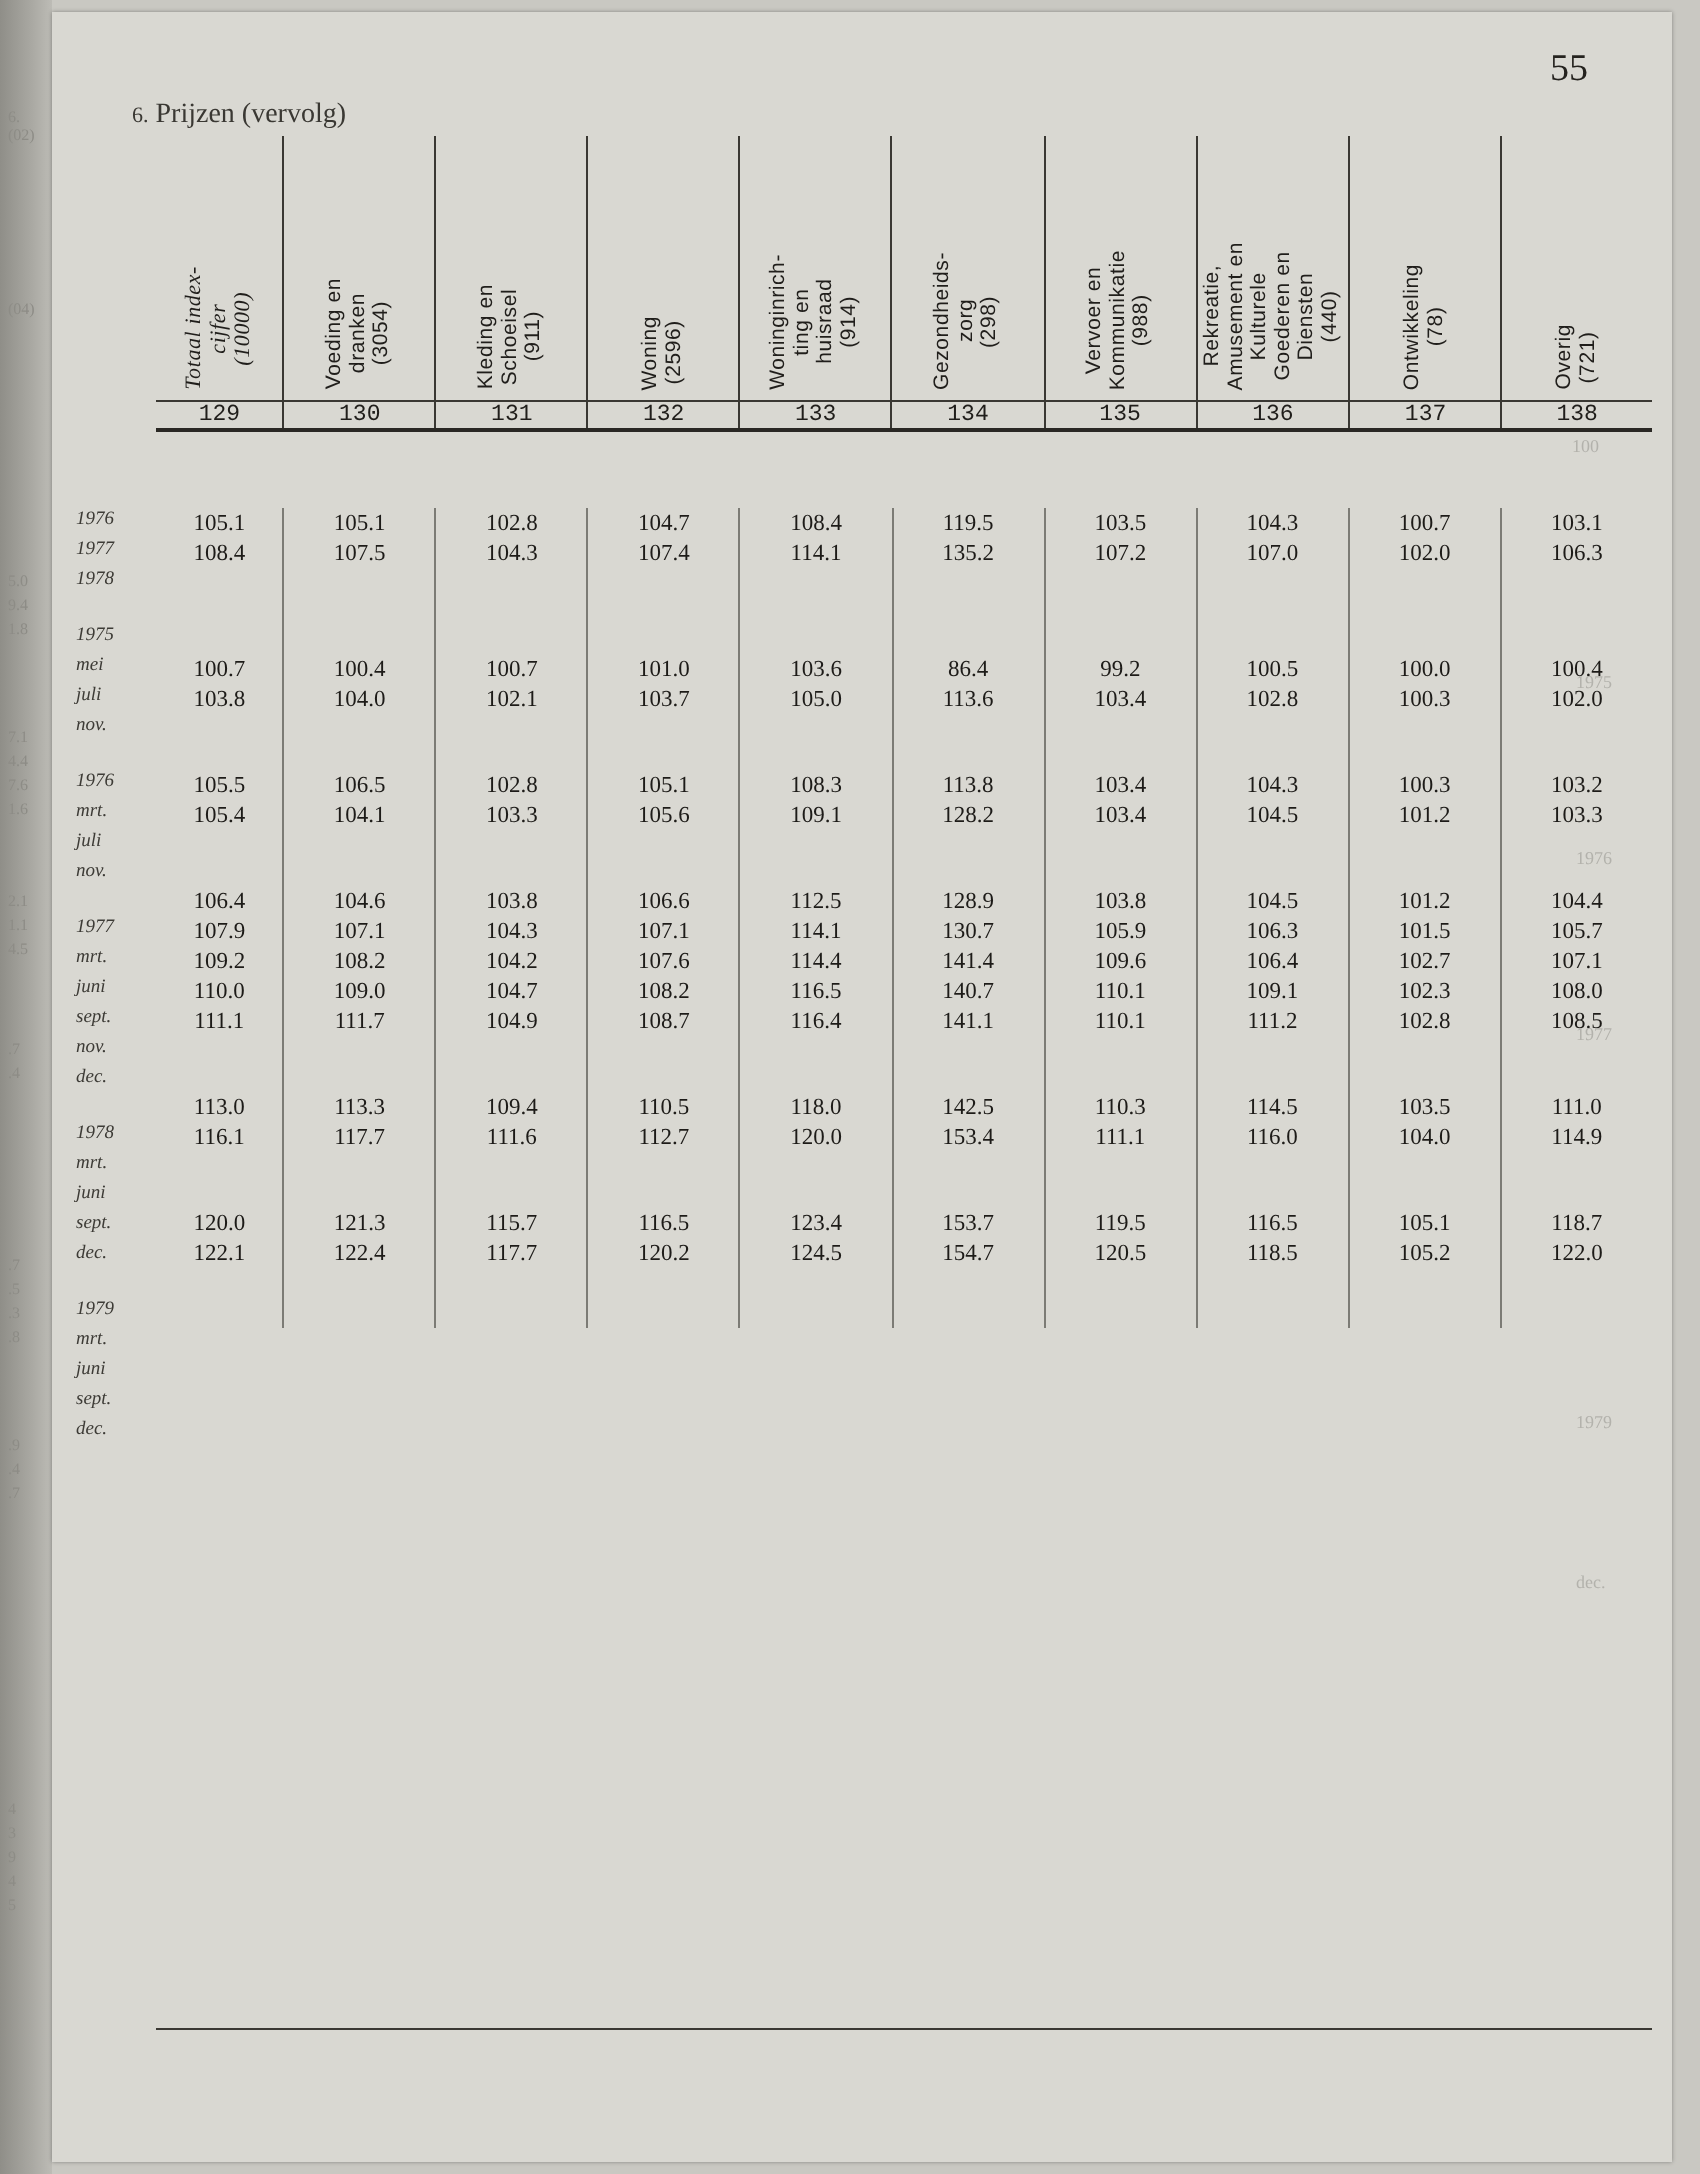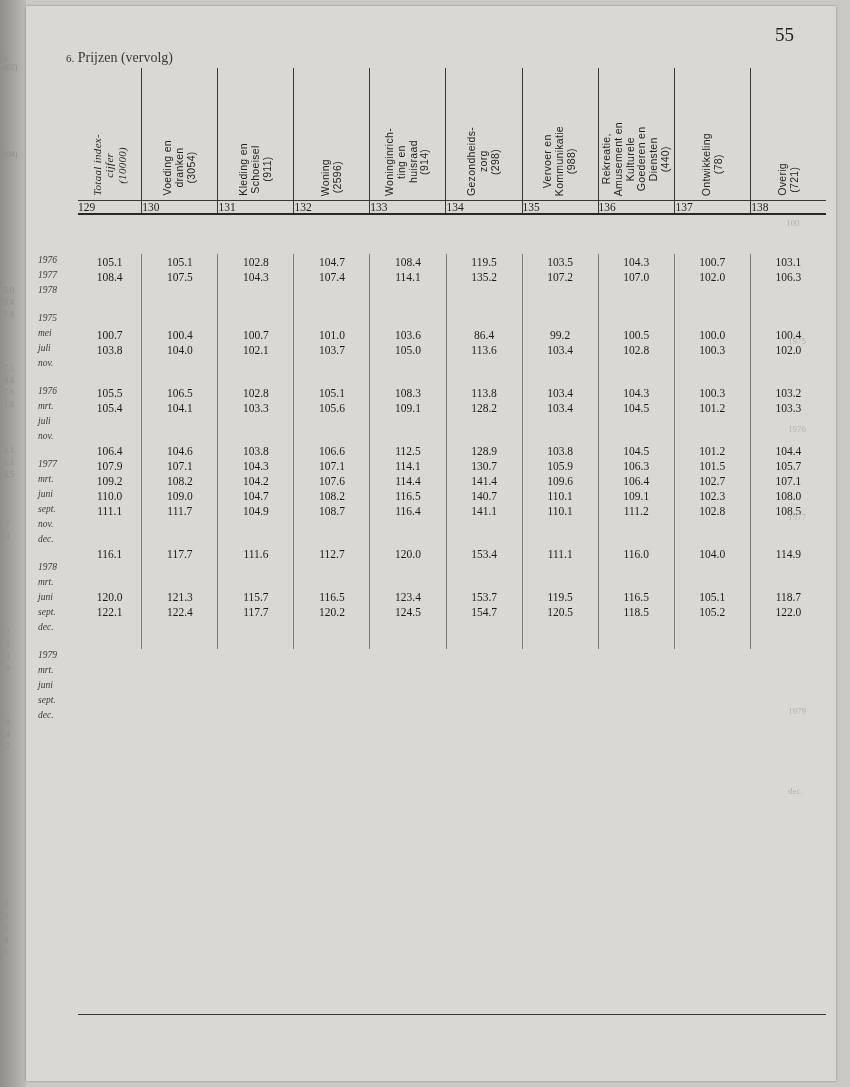--- a/index.html
+++ b/index.html
@@ -57,21 +57,21 @@
     padding-bottom:4px;
   }
   .vert.ital{font-family:"Liberation Serif",serif;font-style:italic;font-size:11px;}
 
   .basisrow td{font-family:"Liberation Sans",sans-serif;font-size:11.5px;text-align:center;color:#201e1b;
     padding:2px 0 3px 0;border-left:1px solid #3a3833;}
   .basisrow td.first{border-left:none;}
   .basisrow .baseline{border-top:1px solid #3a3833;}
 
   .numrow td{
-    font-family:Liberation Serif, serif;font-size:11.5px;text-align:left;color:#201e1b;
+    font-family:Liberation Mono, monospace;font-size:11.5px;text-align:center;color:#201e1b;
     padding:3px 0 4px 0;border-left:1px solid #3a3833;border-top:1px solid #3a3833;
   }
   .numrow td.first{border-left:none;}
 
   table.data{border-collapse:collapse;width:748px;}
   table.data td{
     font-family:"Liberation Serif",serif;
     font-size:11.5px;color:#1d1b18;text-align:center;
     padding:0;height:15px;vertical-align:middle;
     border-left:1px solid #7c7b75;
@@ -416,20 +416,32 @@
               <td class="first" style="width:64px">&nbsp;</td>
               <td class="" style="width:76px">&nbsp;</td>
               <td class="" style="width:76px">&nbsp;</td>
               <td class="" style="width:76px">&nbsp;</td>
               <td class="" style="width:76px">&nbsp;</td>
               <td class="" style="width:76px">&nbsp;</td>
               <td class="" style="width:76px">&nbsp;</td>
               <td class="" style="width:76px">&nbsp;</td>
               <td class="" style="width:76px">&nbsp;</td>
               <td class="" style="width:76px">&nbsp;</td>
+            </tr>
+            <tr>
+              <td class="first" style="width:64px">113.0</td>
+              <td class="" style="width:76px">113.3</td>
+              <td class="" style="width:76px">109.4</td>
+              <td class="" style="width:76px">110.5</td>
+              <td class="" style="width:76px">118.0</td>
+              <td class="" style="width:76px">142.5</td>
+              <td class="" style="width:76px">110.3</td>
+              <td class="" style="width:76px">114.5</td>
+              <td class="" style="width:76px">103.5</td>
+              <td class="" style="width:76px">111.0</td>
             </tr>
             <tr>
               <td class="first" style="width:64px">116.1</td>
               <td class="" style="width:76px">117.7</td>
               <td class="" style="width:76px">111.6</td>
               <td class="" style="width:76px">112.7</td>
               <td class="" style="width:76px">120.0</td>
               <td class="" style="width:76px">153.4</td>
               <td class="" style="width:76px">111.1</td>
               <td class="" style="width:76px">116.0</td>

